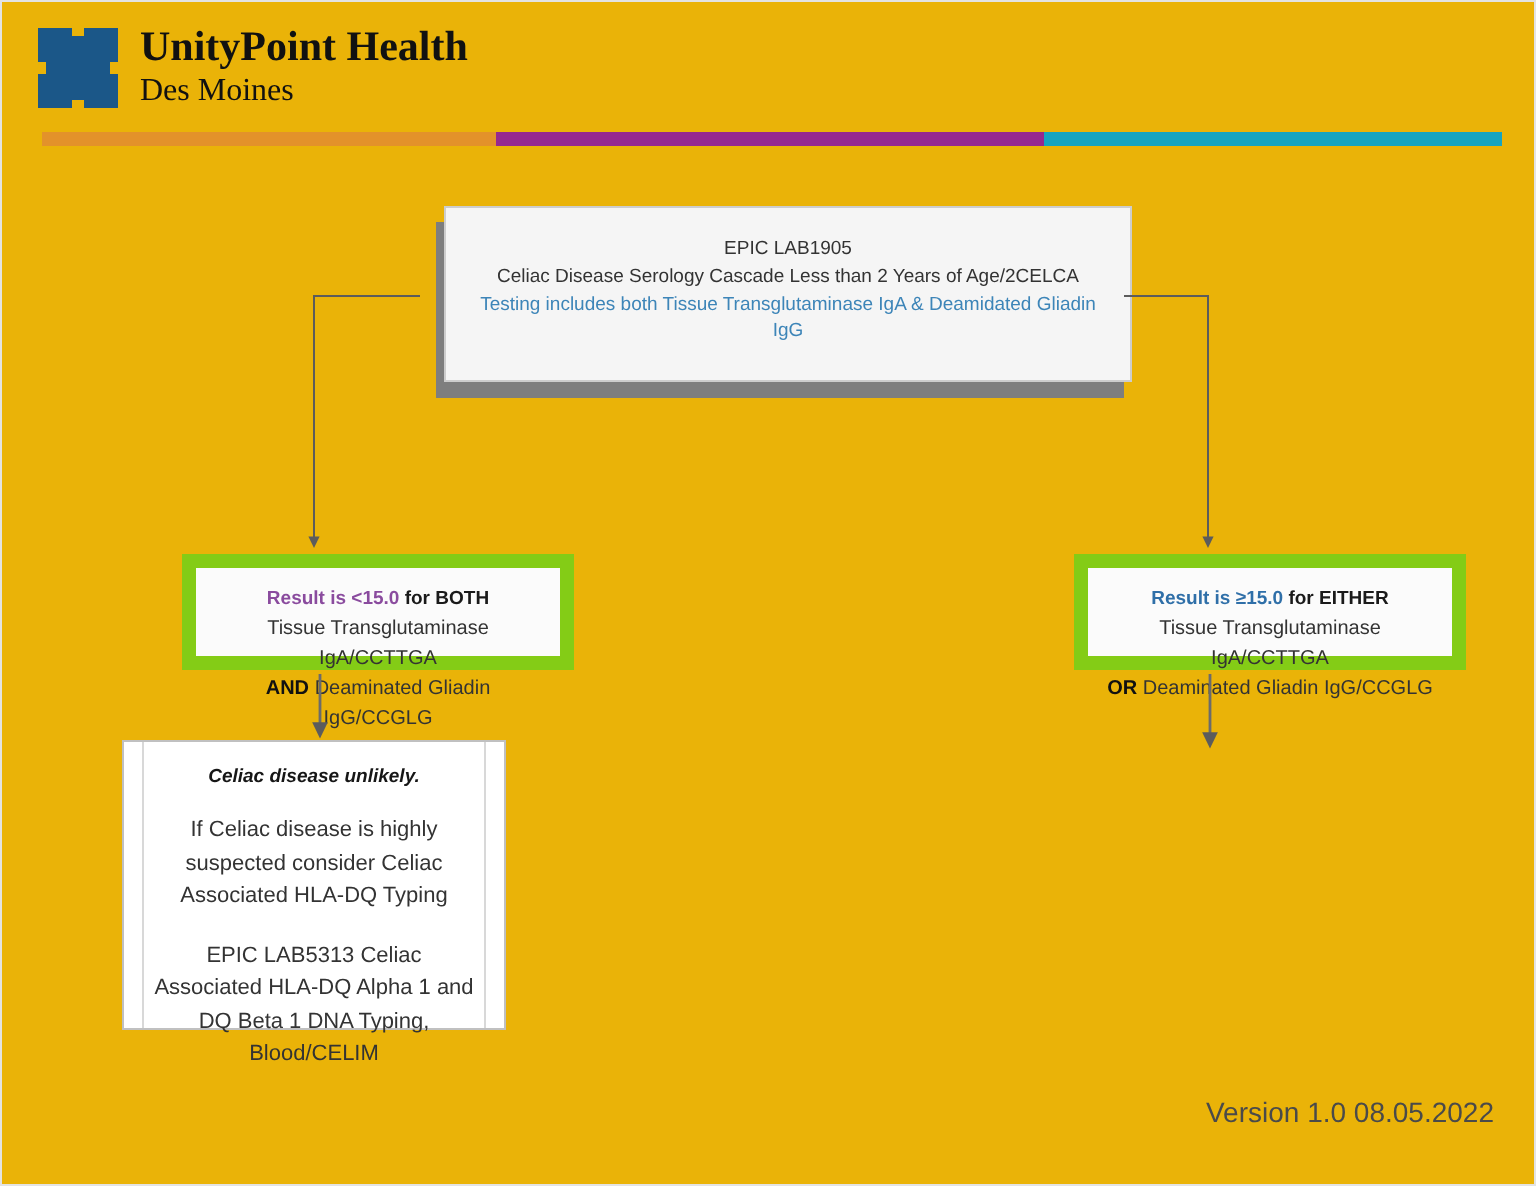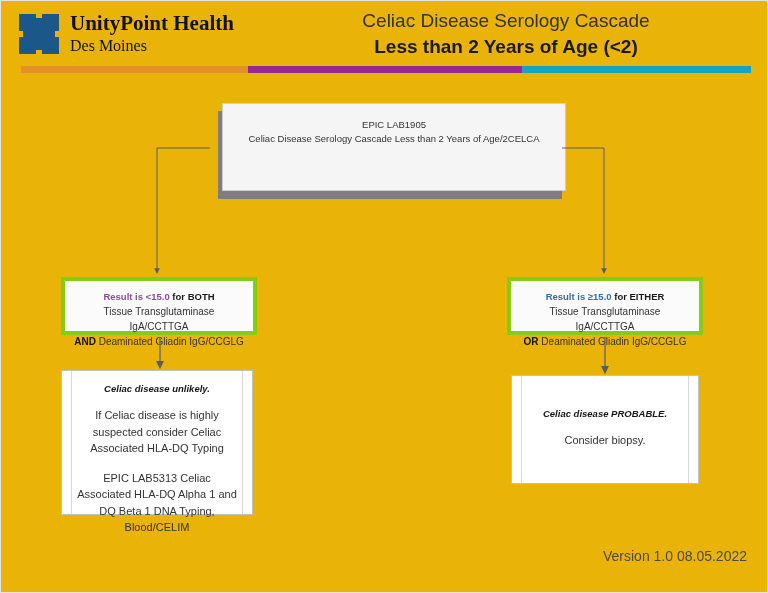--- a/index.html
+++ b/index.html
@@ -135,23 +135,24 @@
     background: #7e7e7e;
     z-index: 0;
   }
   #node-order { z-index: 1; }
   .order-line { font-size: 9.5px; color: #333333; }
   .order-line.accent { color: #3d85b8; }
 
   .decision {
     width: 196px; height: 58px;
     background: #fbfbfb;
-    border: 4px solid #84cc16;
+    border: 7px solid #84cc16;
     padding: 9px 8px 0 8px;
     line-height: 1.5;
+    margin-left: 30px;
   }
   #node-neg { left: 60px;  top: 276px; }
   #node-pos { left: 506px; top: 276px; }
   .dec-head { font-size: 9.5px; font-weight: bold; }
   .dec-head .val-neg { color: #8a4b9e; }
   .dec-head .val-pos { color: #2f6fa8; }
   .dec-head .qual { color: #1a1a1a; }
   .dec-body { font-size: 10px; color: #333333; }
   .dec-body b { color: #111111; }
 
@@ -227,24 +228,20 @@
         <span class="q q4"></span>
         <span class="bar-h"></span>
         <span class="bar-v"></span>
       </div>
       <div id="logo-text">
         <div id="brand-name">UnityPoint Health</div>
         <div id="brand-sub">Des Moines</div>
       </div>
     </div>
 
-    <div id="title-block">
-      <div id="doc-title-1">Celiac Disease Serology Cascade</div>
-      <div id="doc-title-2">Less than 2 Years of Age (&lt;2)</div>
-    </div>
 
     <div id="rule">
       <span class="seg-orange"></span>
       <span class="seg-purple"></span>
       <span class="seg-teal"></span>
     </div>
   </div>
 
   <svg id="wires" viewBox="0 0 768 593" width="768" height="593">
     <defs>
@@ -259,20 +256,21 @@
 
     <path d="M159,336 L159,364" stroke="#6b6b6b" stroke-width="1.4" fill="none" marker-end="url(#arw)"></path>
 
     <path d="M604,336 L604,369" stroke="#6b6b6b" stroke-width="1.4" fill="none" marker-end="url(#arw)"></path>
   </svg>
 
   <div id="order-shadow"></div>
   <div id="node-order" class="node">
     <div class="order-line">EPIC LAB1905</div>
     <div class="order-line">Celiac Disease Serology Cascade Less than 2 Years of Age/2CELCA</div>
+    <div class="order-line accent">Testing includes both Tissue Transglutaminase IgA &amp; Deamidated Gliadin IgG</div>
   </div>
 
   <div id="node-neg" class="node decision">
     <div class="dec-head">
       <span class="val-neg">Result is &lt;15.0</span>
       <span class="qual">for BOTH</span>
     </div>
     <div class="dec-body">Tissue Transglutaminase IgA/CCTTGA</div>
     <div class="dec-body">
       <b>AND</b>
@@ -293,22 +291,16 @@
   </div>
 
   <div id="node-unlikely" class="node result">
     <span class="rule-left"></span>
     <span class="rule-right"></span>
     <div class="res-head">Celiac disease unlikely.</div>
     <div class="res-para">If Celiac disease is highly suspected consider Celiac Associated HLA-DQ Typing</div>
     <div class="res-para">EPIC LAB5313 Celiac Associated HLA-DQ Alpha 1 and DQ Beta 1 DNA Typing, Blood/CELIM</div>
   </div>
 
-  <div id="node-probable" class="node result">
-    <span class="rule-left"></span>
-    <span class="rule-right"></span>
-    <div class="res-head">Celiac disease PROBABLE.</div>
-    <div class="res-para">Consider biopsy.</div>
-  </div>
 
   <div id="version">Version 1.0 08.05.2022</div>
 
 </div>
 
 </body></html>

